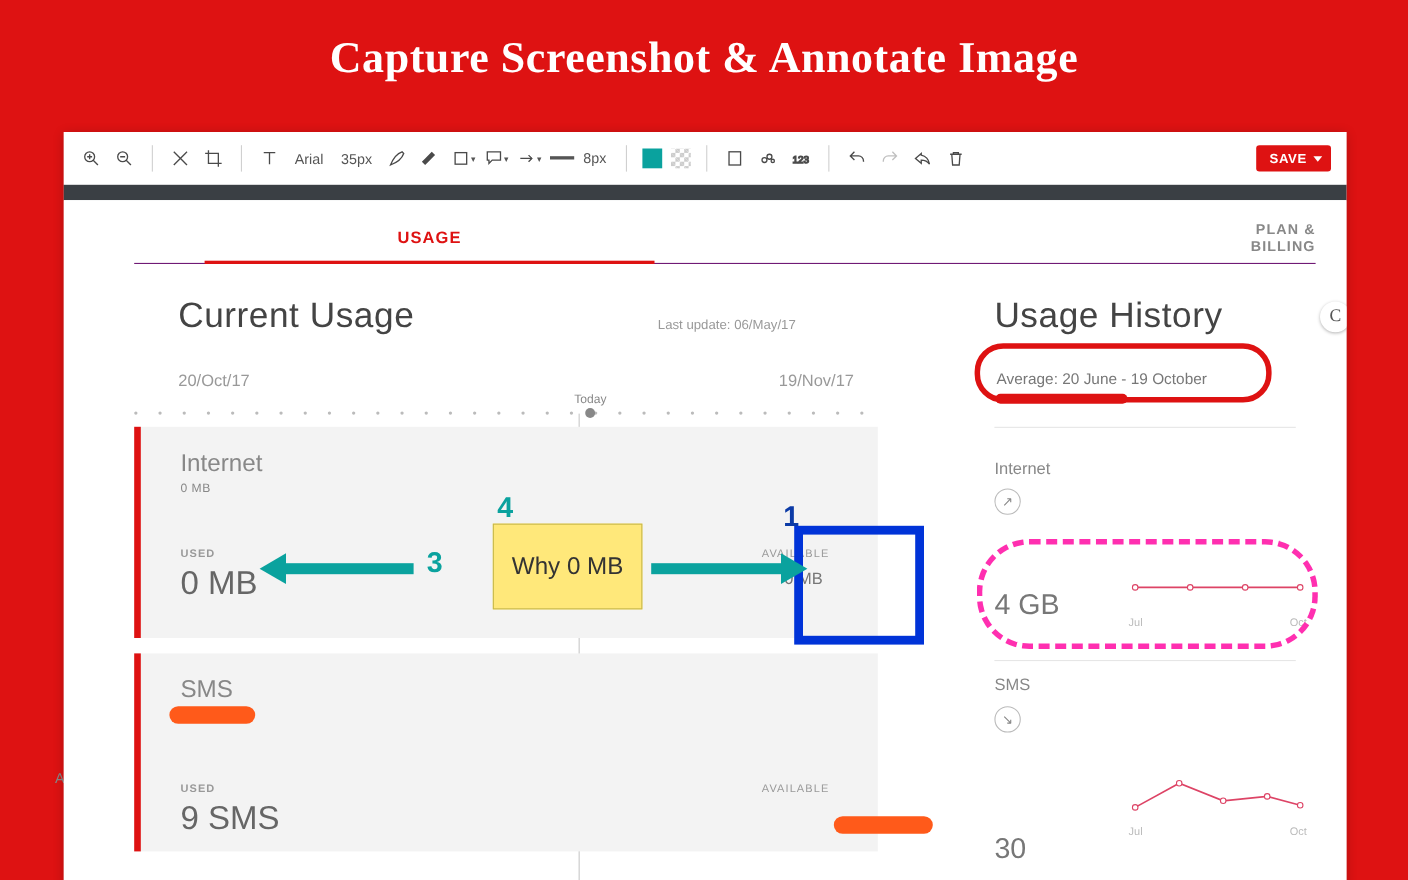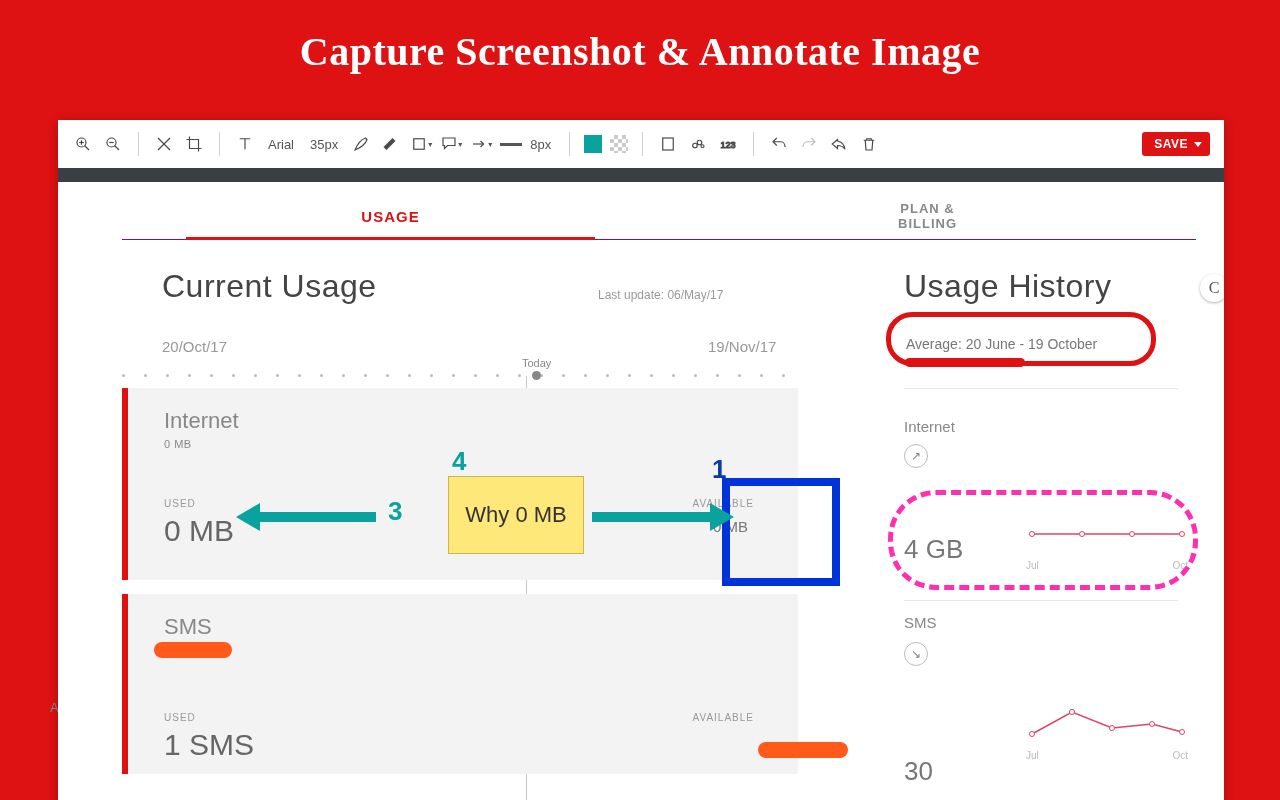--- a/index.html
+++ b/index.html
@@ -18,40 +18,40 @@
   .transp-swatch { width:18px; height:18px; background:
       linear-gradient(45deg,#ccc 25%,transparent 25%,transparent 75%,#ccc 75%,#ccc) 0 0/8px 8px,
       linear-gradient(45deg,#ccc 25%,#fff 25%,#fff 75%,#ccc 75%,#ccc) 4px 4px/8px 8px; }
   .save-btn { margin-left:auto; background:#de1212; color:#fff; font-weight:700; font-size:12px; padding:5px 8px 5px 12px; border-radius:3px; display:flex; align-items:center; gap:6px; cursor:pointer; letter-spacing:.5px;}
   .save-btn .caret { width:0; height:0; border-left:4px solid transparent; border-right:4px solid transparent; border-top:5px solid #fff; }
   .divider-bar { height:14px; background:#3a3f44; }
   
   .canvas { position:relative; width:100%; height:calc(100% - 62px); background:#fff; overflow:hidden; }
   .tabs { position:absolute; left:64px; right:28px; top:12px; height:46px; display:flex; border-bottom:1px solid #701a75;font-weight:bold;}
   .tab { flex:1; text-align:center; font-size:15px; color:#888; letter-spacing:1px; display:flex; align-items:center; justify-content:center; position:relative;}
-  .tab.multi { flex-direction:column; line-height:1.1; font-size:13px;}
+  .tab.multi { flex-direction:column; line-height:1.1; font-size:13px;align-items:flex-end;}
   .tab.active { color:#de1212; }
   .tab.active::after { content:""; position:absolute; left:12%; right:12%; bottom:-1px; height:3px; background:#de1212;}
   .section-title { position:absolute; font-size:32px; color:#444; font-weight:300; letter-spacing:.5px;}
   #currentUsageTitle { left:104px; top:86px; }
   #usageHistoryTitle { left:846px; top:86px; }
   .last-update { position:absolute; left:540px; top:106px; font-size:12px; color:#999;}
   .date-left { position:absolute; left:104px; top:156px; font-size:15px; color:#999;}
   .date-right { position:absolute; left:650px; top:156px; font-size:15px; color:#999;}
   .dots { position:absolute; left:64px; top:190px; width:676px; height:8px;}
   .dots span { position:absolute; width:3px;height:3px;background:#bbb;border-radius:50%; top:2px;}
   .today-node { position:absolute; left:464px; top:175px; text-align:center; font-size:11px; color:#888;}
   .today-node .ball { width:9px;height:9px;border-radius:50%;background:#888;margin:2px auto 0;}
   .vline { position:absolute; left:468px; top:194px; width:1px; height:430px; background:#c8c8c8;}
   .panel { position:absolute; left:64px; width:676px; background:#f3f3f3;}
   #panel-internet { top:206px; height:192px; border-left:6px solid #de1212;}
   #panel-sms { top:412px; height:180px; border-left:6px solid #de1212;}
   .panel h3 { position:absolute; left:36px; top:20px; font-size:22px; color:#888; font-weight:400;}
   .panel .sub { position:absolute; left:36px; top:50px; font-size:11px; color:#888; letter-spacing:.5px;}
-  .panel .used-lbl { position:absolute; left:36px; top:110px; font-size:10px; color:#999; letter-spacing:1px;}
+  .panel .used-lbl { position:absolute; left:36px; top:110px; font-size:10px; color:#999; letter-spacing:1px;font-weight:bold;}
   .panel .used-val { position:absolute; left:36px; top:126px; font-size:30px; color:#666; font-weight:300;}
   .panel .avail-lbl { position:absolute; right:44px; top:110px; font-size:10px; color:#999; letter-spacing:1px;}
   .panel .avail-val { position:absolute; right:50px; top:130px; font-size:15px; color:#777;}
   .panel#panel-sms .used-lbl{top:118px;} .panel#panel-sms .used-val{top:134px;}
   .panel#panel-sms .avail-lbl{top:118px;}
   
   .avg-box { position:absolute; left:846px; top:150px; font-size:14px; color:#777; padding:4px 2px;}
   .ring-red { position:absolute; left:828px; top:130px; width:270px; height:54px; border:5px solid #de1212; border-radius:26px; pointer-events:none;}
   .ring-red::after{content:"";position:absolute;left:14px;bottom:-6px;width:120px;height:9px;background:#de1212;border-radius:6px;}
   .hist-hr{position:absolute;left:846px;width:274px;height:1px;background:#e6e6e6;}
@@ -262,21 +262,21 @@
       <div class="sub">0 MB</div>
       <div class="used-lbl">USED</div>
       <div class="used-val">0 MB</div>
       <div class="avail-lbl">AVAILABLE</div>
       <div class="avail-val">0 MB</div>
     </div>
 
     <div class="panel" id="panel-sms">
       <h3>SMS</h3>
       <div class="used-lbl">USED</div>
-      <div class="used-val">1 SMS</div>
+      <div class="used-val">9 SMS</div>
       <div class="avail-lbl">AVAILABLE</div>
     </div>
 
     <div class="avg-box">Average: 20 June - 19 October</div>
     <div class="ring-red"></div>
     <div class="hist-hr" id="hr1"></div>
     <div class="hist-label" id="histInternet">Internet</div>
     <div class="circle-icon" id="ci1">↗</div>
     <div class="hist-big" id="histVal1">4 GB</div>
     <div class="mini-chart" id="mc1">

